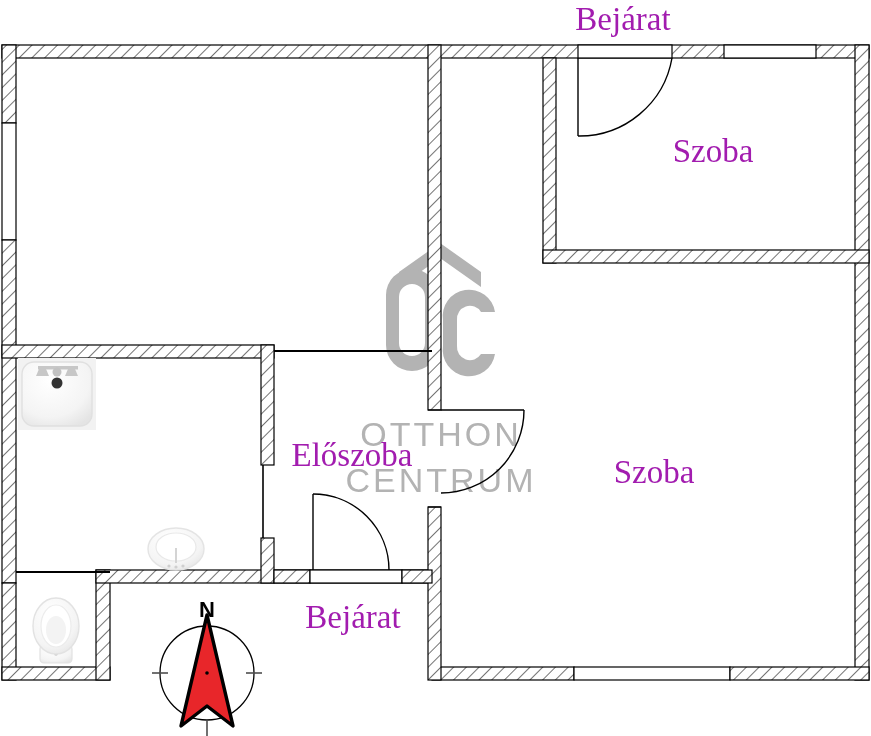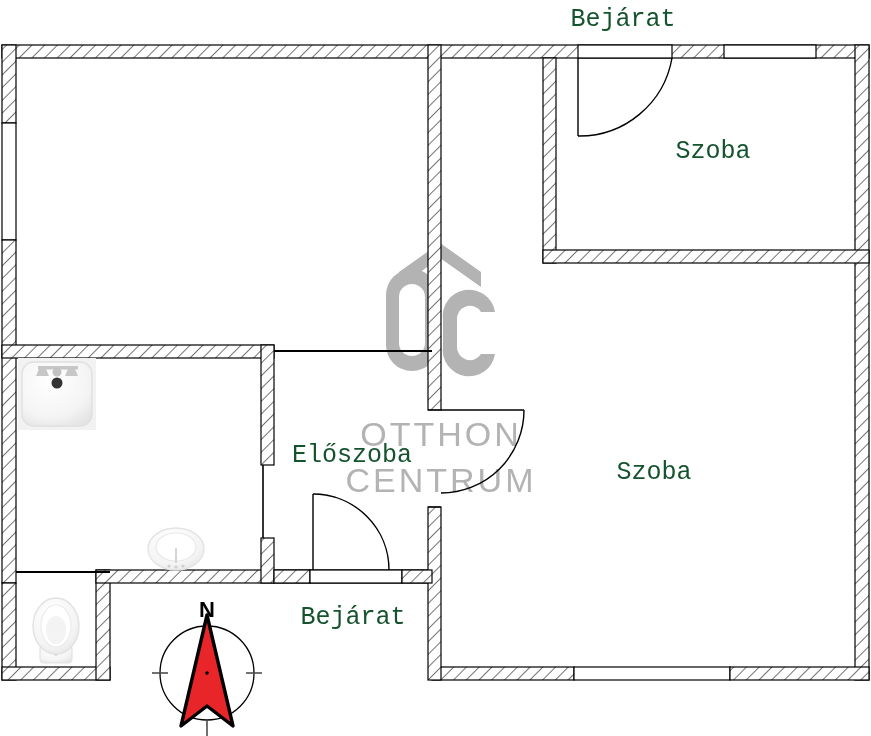--- a/index.html
+++ b/index.html
@@ -19,23 +19,23 @@
   }
   #plan-svg {
     position: absolute;
     top: 0;
     left: 0;
     width: 871px;
     height: 736px;
   }
   .room-label {
     position: absolute;
-    color: #14532d;
-    font-family: Liberation Mono, monospace;
-    font-size: 25px;
+    color: #a21caf;
+    font-family: Liberation Serif, serif;
+    font-size: 33px;
     white-space: nowrap;
     transform: translate(-50%, -50%);
     letter-spacing: 0px;
   }
   .wm-text {
     fill: #b3b3b3;
     font-family: "Liberation Sans", sans-serif;
     font-weight: 400;
     letter-spacing: 3px;
   }

